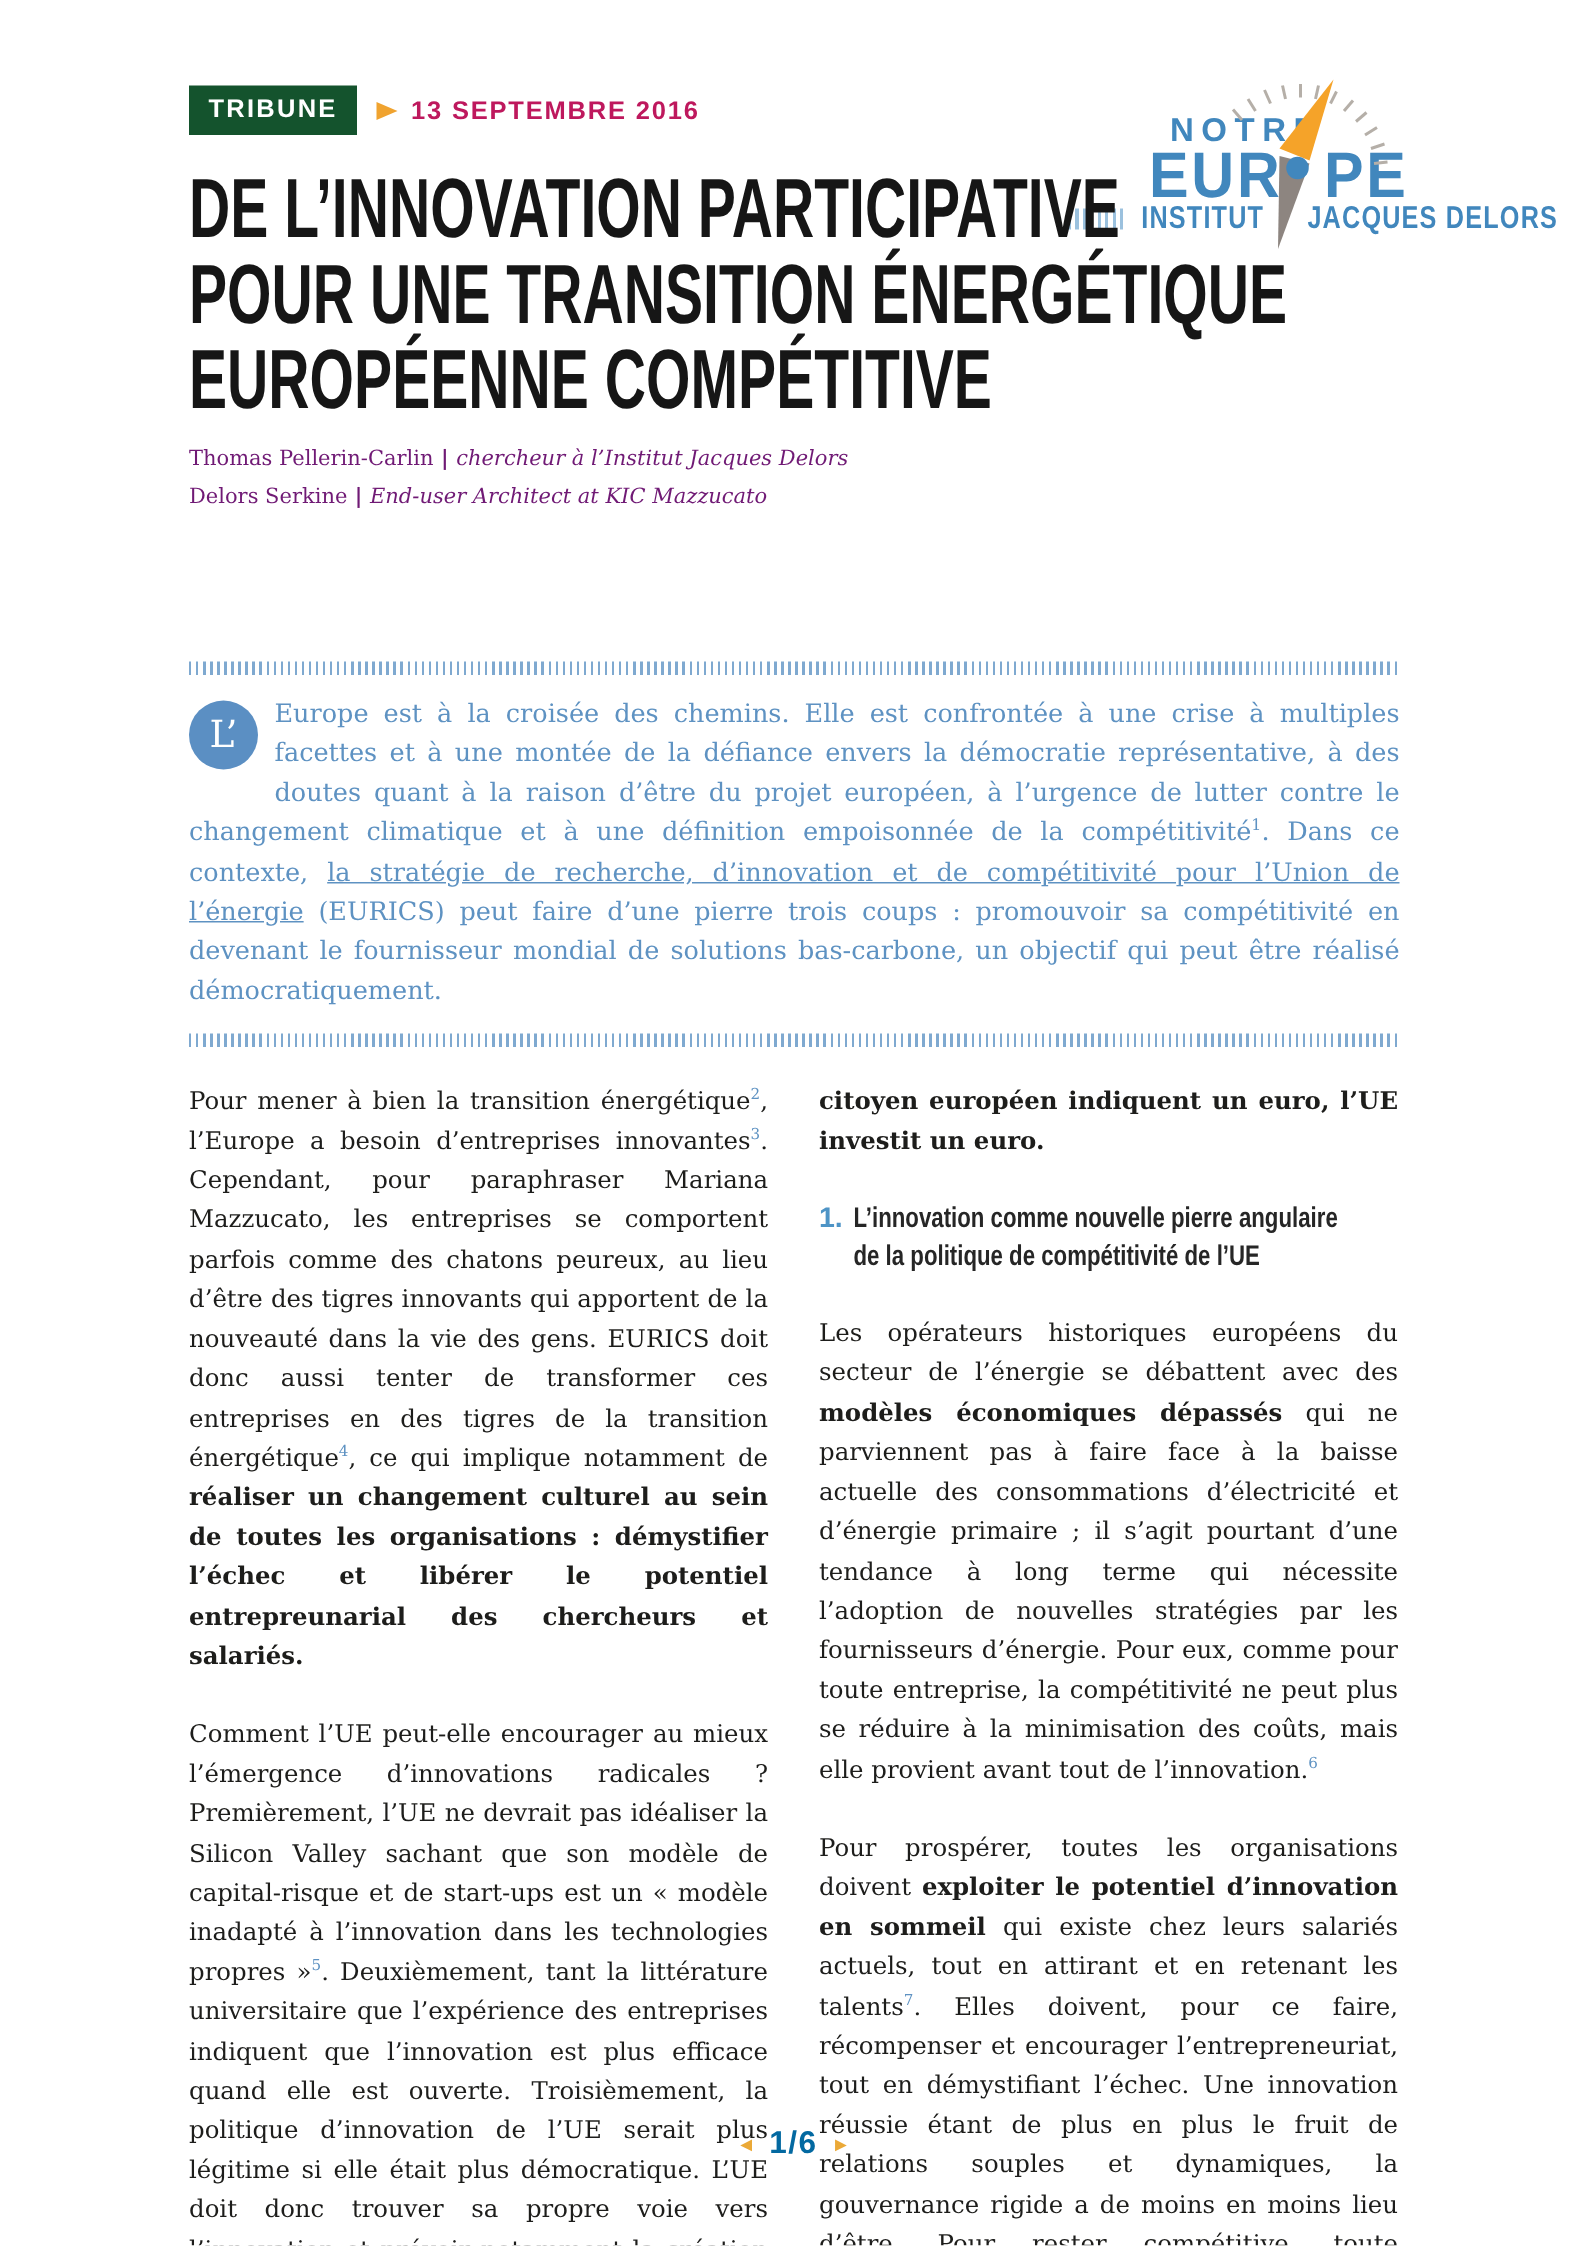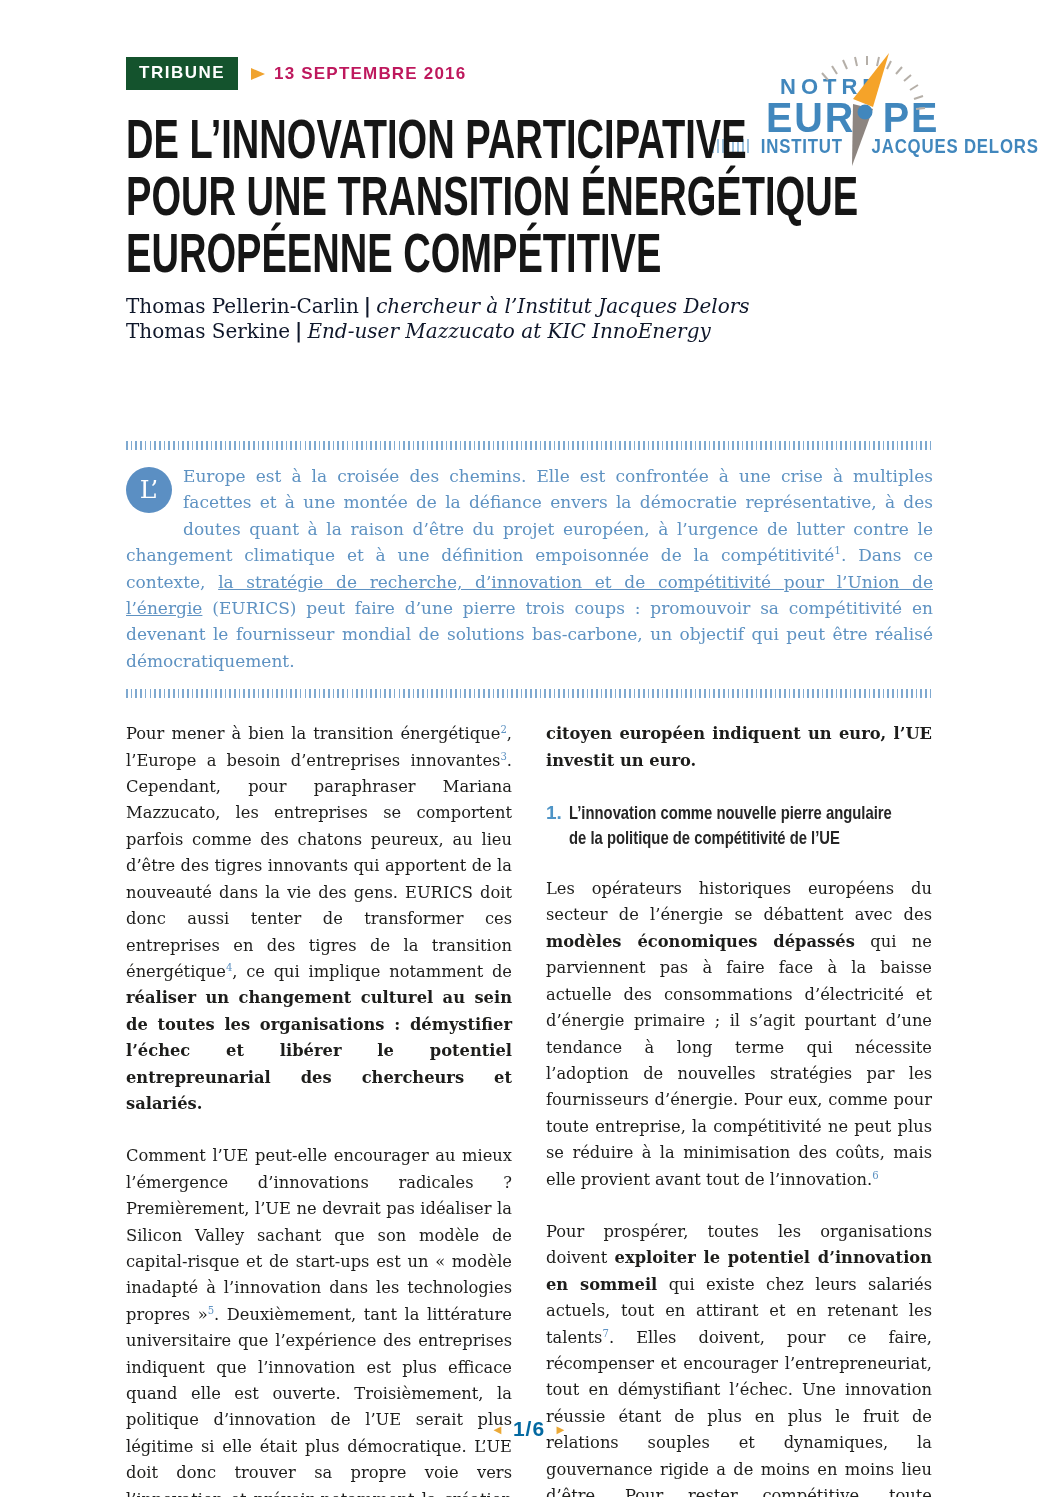--- a/index.html
+++ b/index.html
@@ -43,22 +43,22 @@
   .title-line { height: 57px; line-height: 57px; }
   .title-line > span {
     display: inline-block; white-space: nowrap;
     transform: scaleX(0.68); transform-origin: 0 50%;
     font-family: "Liberation Sans", sans-serif; font-weight: bold;
     font-size: 56px; color: #161616;
   }
 
   .authors { margin-top: 13px; }
   .author-line {
-    font-family: "DejaVu Serif", serif; font-size: 20px;
-    line-height: 25px; color: #0f172a;
+    font-family: "DejaVu Serif", serif; font-size: 14px;
+    line-height: 25px; color: #701a75;
   }
   .author-sep { font-weight: bold; padding: 0 5px; }
   .author-role { font-style: italic; }
 
   
   .logo {
     position: absolute; top: 42px; right: 52px;
     width: 300px; height: 135px;
     font-family: "Liberation Sans", sans-serif; font-weight: bold; color: #4187bd;
   }
@@ -182,21 +182,21 @@
       <div class="title-line"><span>DE L’INNOVATION PARTICIPATIVE</span></div>
       <div class="title-line"><span>POUR UNE TRANSITION ÉNERGÉTIQUE</span></div>
       <div class="title-line"><span>EUROPÉENNE COMPÉTITIVE</span></div>
     </div>
 
     <div class="authors">
       <div class="author-line">
         <span class="author-name">Thomas Pellerin-Carlin</span><span class="author-sep">|</span><span class="author-role">chercheur à l’Institut Jacques Delors</span>
       </div>
       <div class="author-line">
-        <span class="author-name">Thomas Serkine</span><span class="author-sep">|</span><span class="author-role">End-user Mazzucato at KIC InnoEnergy</span>
+        <span class="author-name">Delors Serkine</span><span class="author-sep">|</span><span class="author-role">End-user Architect at KIC Mazzucato</span>
       </div>
     </div>
 
     <div class="intro-section">
       <div class="tick-border"></div>
       <div class="intro-body">
         <span class="dropcap">L’</span><span>Europe est à la croisée des chemins. Elle est confrontée à une crise à multiples facettes et à une montée de la défiance envers la démocratie représentative, à des doutes quant à la raison d’être du projet européen, à l’urgence de lutter contre le changement climatique et à une définition empoisonnée de la compétitivité</span><sup class="fn">1</sup><span>. Dans ce contexte, </span><a class="intro-link">la stratégie de recherche, d’innovation et de compétitivité pour l’Union de l’énergie</a><span> (EURICS) peut faire d’une pierre trois coups : promouvoir sa compétitivité en devenant le fournisseur mondial de solutions bas-carbone, un objectif qui peut être réalisé démocratiquement.</span>
       </div>
       <div class="tick-border"></div>
     </div>

